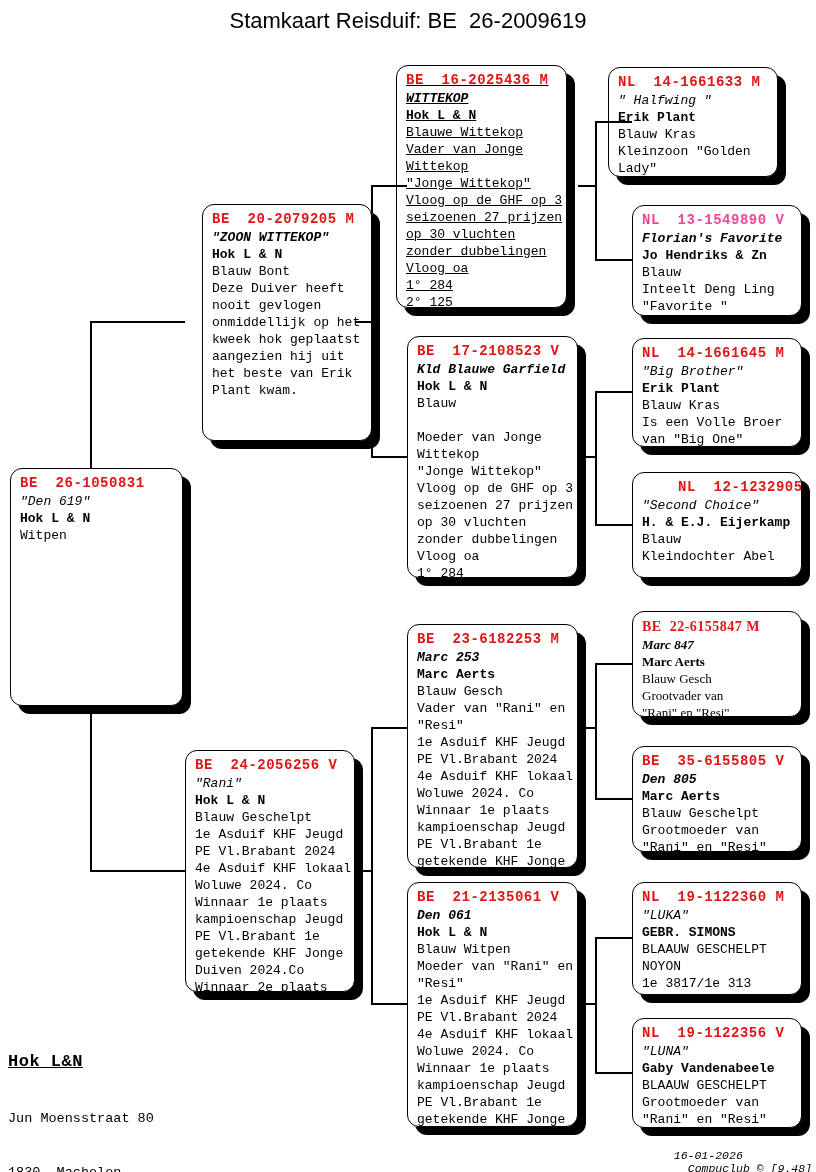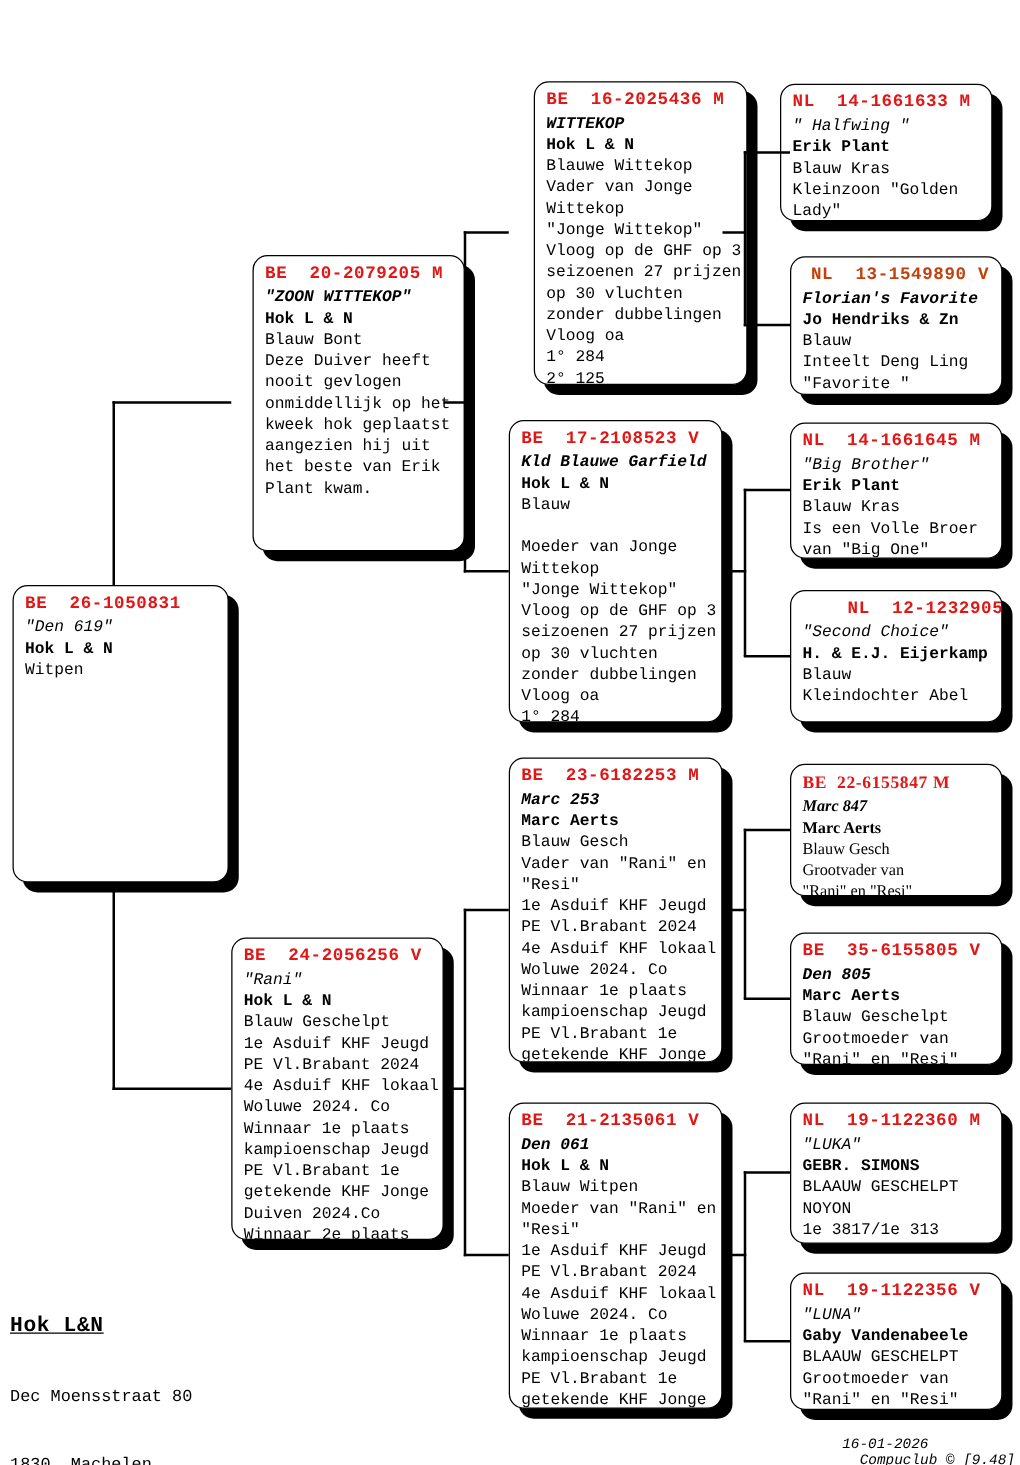--- a/index.html
+++ b/index.html
@@ -55,20 +55,21 @@
     font-size: 11.5px;
     white-space: pre;
   }
   .footer span { margin-left: 14px; }
   .footer span:first-child { margin-left: 0; }
 </style>
 </head>
 <body>
 
 <div id="canvas">
+  <div class="page-title">Stamkaart Reisduif: BE  26-2009619</div>
 
   <div id="tree-layer">
       <div class="pbox" style="left: 10px; top: 468px; width: 173px; height: 238px;">
         <div class="ln ring" style="color: rgb(224, 23, 23);">BE  26-1050831</div>
         <div class="ln italic">"Den 619"</div>
         <div class="ln bold">Hok L &amp; N</div>
         <div class="ln plain">Witpen</div>
       </div>
       <div class="pbox" style="left: 202px; top: 204px; width: 170px; height: 237px;">
         <div class="ln ring" style="color: rgb(224, 23, 23);">BE  20-2079205 M</div>
@@ -92,21 +93,21 @@
         <div class="ln plain">PE Vl.Brabant 2024</div>
         <div class="ln plain">4e Asduif KHF lokaal</div>
         <div class="ln plain">Woluwe 2024. Co</div>
         <div class="ln plain">Winnaar 1e plaats</div>
         <div class="ln plain">kampioenschap Jeugd</div>
         <div class="ln plain">PE Vl.Brabant 1e</div>
         <div class="ln plain">getekende KHF Jonge</div>
         <div class="ln plain">Duiven 2024.Co</div>
         <div class="ln plain">Winnaar 2e plaats</div>
       </div>
-      <div class="pbox" style="left: 427px; top: 65px; width: 171px; height: 243px;">
+      <div class="pbox" style="left: 396px; top: 65px; width: 171px; height: 243px; text-decoration: underline;">
         <div class="ln ring" style="color: rgb(224, 23, 23);">BE  16-2025436 M</div>
         <div class="ln bolditalic">WITTEKOP</div>
         <div class="ln bold">Hok L &amp; N</div>
         <div class="ln plain">Blauwe Wittekop</div>
         <div class="ln plain">Vader van Jonge</div>
         <div class="ln plain">Wittekop</div>
         <div class="ln plain">"Jonge Wittekop"</div>
         <div class="ln plain">Vloog op de GHF op 3</div>
         <div class="ln plain">seizoenen 27 prijzen</div>
         <div class="ln plain">op 30 vluchten</div>
@@ -124,21 +125,21 @@
         <div class="ln plain">Moeder van Jonge</div>
         <div class="ln plain">Wittekop</div>
         <div class="ln plain">"Jonge Wittekop"</div>
         <div class="ln plain">Vloog op de GHF op 3</div>
         <div class="ln plain">seizoenen 27 prijzen</div>
         <div class="ln plain">op 30 vluchten</div>
         <div class="ln plain">zonder dubbelingen</div>
         <div class="ln plain">Vloog oa</div>
         <div class="ln plain">1° 284</div>
       </div>
-      <div class="pbox" style="left: 407px; top: 606px; width: 171px; height: 244px;">
+      <div class="pbox" style="left: 407px; top: 624px; width: 171px; height: 244px;">
         <div class="ln ring" style="color: rgb(224, 23, 23);">BE  23-6182253 M</div>
         <div class="ln bolditalic">Marc 253</div>
         <div class="ln bold">Marc Aerts</div>
         <div class="ln plain">Blauw Gesch</div>
         <div class="ln plain">Vader van "Rani" en</div>
         <div class="ln plain">"Resi"</div>
         <div class="ln plain">1e Asduif KHF Jeugd</div>
         <div class="ln plain">PE Vl.Brabant 2024</div>
         <div class="ln plain">4e Asduif KHF lokaal</div>
         <div class="ln plain">Woluwe 2024. Co</div>
@@ -156,30 +157,30 @@
         <div class="ln plain">"Resi"</div>
         <div class="ln plain">1e Asduif KHF Jeugd</div>
         <div class="ln plain">PE Vl.Brabant 2024</div>
         <div class="ln plain">4e Asduif KHF lokaal</div>
         <div class="ln plain">Woluwe 2024. Co</div>
         <div class="ln plain">Winnaar 1e plaats</div>
         <div class="ln plain">kampioenschap Jeugd</div>
         <div class="ln plain">PE Vl.Brabant 1e</div>
         <div class="ln plain">getekende KHF Jonge</div>
       </div>
-      <div class="pbox" style="left: 624px; top: 67px; width: 170px; height: 110px;">
+      <div class="pbox" style="left: 608px; top: 67px; width: 170px; height: 110px;">
         <div class="ln ring" style="color: rgb(224, 23, 23);">NL  14-1661633 M</div>
         <div class="ln italic">" Halfwing "</div>
         <div class="ln bold">Erik Plant</div>
         <div class="ln plain">Blauw Kras</div>
         <div class="ln plain">Kleinzoon "Golden</div>
         <div class="ln plain">Lady"</div>
       </div>
       <div class="pbox" style="left: 632px; top: 205px; width: 170px; height: 111px;">
-        <div class="ln ring" style="color: #c2410c; text-align: center;">NL  13-1549890 V</div>
+        <div class="ln ring" style="color: #ec4899;">NL  13-1549890 V</div>
         <div class="ln bolditalic">Florian's Favorite</div>
         <div class="ln bold">Jo Hendriks &amp; Zn</div>
         <div class="ln plain">Blauw</div>
         <div class="ln plain">Inteelt Deng Ling</div>
         <div class="ln plain">"Favorite "</div>
       </div>
       <div class="pbox" style="left: 632px; top: 338px; width: 170px; height: 109px;">
         <div class="ln ring" style="color: rgb(224, 23, 23);">NL  14-1661645 M</div>
         <div class="ln italic">"Big Brother"</div>
         <div class="ln bold">Erik Plant</div>
@@ -251,21 +252,21 @@
       <div class="conn" style="left: 595px; top: 663px; width: 37px; height: 2px; background: rgb(0, 0, 0);"></div>
       <div class="conn" style="left: 595px; top: 798px; width: 37px; height: 2px; background: rgb(0, 0, 0);"></div>
       <div class="conn" style="left: 578px; top: 1003px; width: 19px; height: 2px; background: rgb(0, 0, 0);"></div>
       <div class="conn" style="left: 595px; top: 937px; width: 2px; height: 136px; background: rgb(0, 0, 0);"></div>
       <div class="conn" style="left: 595px; top: 937px; width: 37px; height: 2px; background: rgb(0, 0, 0);"></div>
       <div class="conn" style="left: 595px; top: 1072px; width: 37px; height: 2px; background: rgb(0, 0, 0);"></div>
     </div>
 
   <div class="owner-block">
     <div class="owner-name">Hok L&amp;N</div>
-    <div class="owner-line">Dec Moensstraat 80</div>
+    <div class="owner-line">Jun Moensstraat 80</div>
     <div class="owner-line">1830  Machelen</div>
     
   </div>
 
   <div class="footer">
     <span>16-01-2026</span>
     <span>Compuclub © [9.48]</span>
     
   </div>
 </div>

